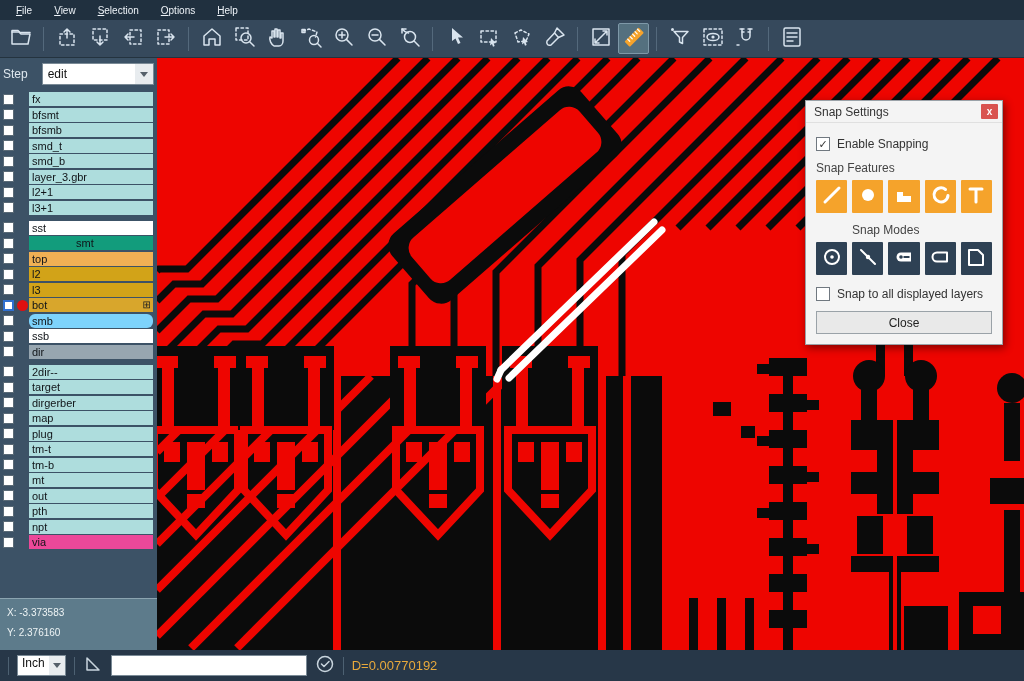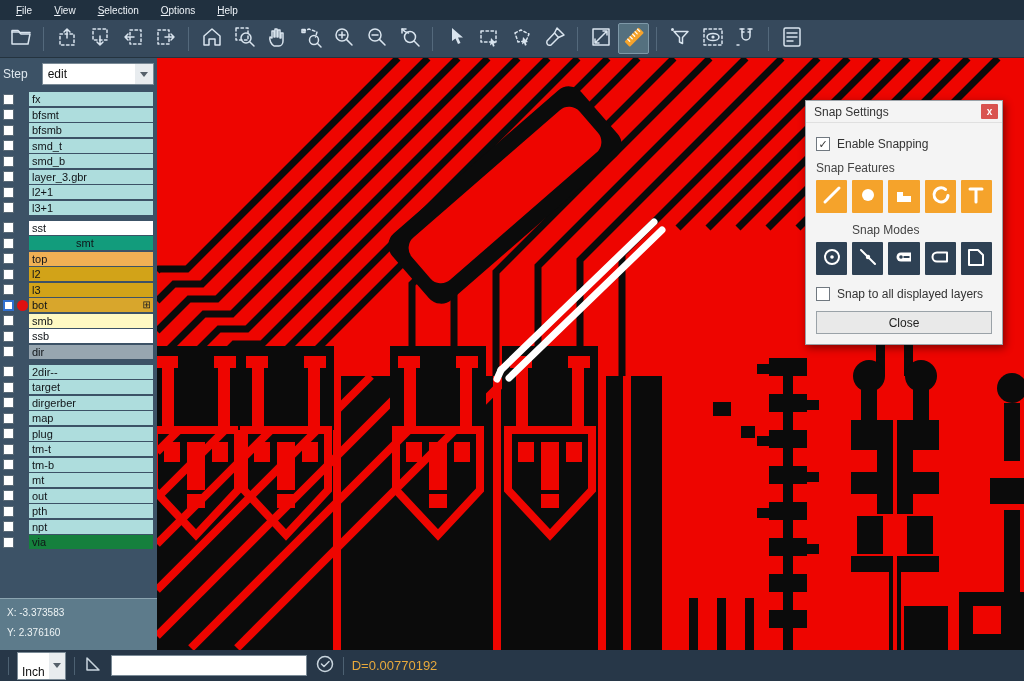--- a/index.html
+++ b/index.html
@@ -67,21 +67,21 @@
   .snapbtn{width:33px;height:33px;display:flex;align-items:center;justify-content:center;border-radius:1px;}
   .snapbtn.feature{background:var(--accent-orange);}
   .snapbtn.mode{background:#2e4154;}
   .snapbtn svg{stroke:#fff;fill:none;stroke-width:2.4;stroke-linecap:round;stroke-linejoin:round;}
   .dlg-closebtn{margin-top:10px;height:23px;background:#e9e9e9;border:1px solid #9aa2a8;
                 display:flex;align-items:center;justify-content:center;font-size:12px;color:#222;}
   
   .statusbar{position:absolute;left:0;top:650px;width:1024px;height:31px;background:#273748;
              display:flex;align-items:center;padding-left:8px;gap:8px;}
   .sb-sep{width:1px;height:18px;background:#4d6172;}
-  .unitsel{height:28px;background:#fff;color:#111;display:flex;align-items:flex-end;border:1px solid #7a8a96;}
+  .unitsel{height:21px;background:#fff;color:#111;display:flex;align-items:flex-start;border:1px solid #7a8a96;}
   .unitsel .val{padding:0 4px;font-size:12px;}
   .unitsel .ddbtn{width:16px;}
   .sb-icon svg{stroke:#c9d5de;fill:none;stroke-width:1.5;stroke-linecap:round;stroke-linejoin:round;}
   .sb-input{width:196px;height:21px;background:#fff;border:1px solid #7a8a96;font-size:12px;padding:0 4px;
             font-family:"Liberation Sans",sans-serif;}
   .sb-dist{color:var(--dist-orange);font-size:13px;}
 </style>
 </head>
 <body>
 
@@ -308,21 +308,21 @@
             <span class="lchk"></span>
             <div class="llabel" style="background: rgb(210, 163, 24);">l3</div>
           </div>
           <div class="layer-row">
             <span class="lchk sel"></span>
             <span class="ldot"></span>
             <div class="llabel" style="background: rgb(216, 166, 44);">bot<span class="lgrid">⊞</span></div>
           </div>
           <div class="layer-row">
             <span class="lchk"></span>
-            <div class="llabel" style="background: #fef9c3;">smb</div>
+            <div class="llabel" style="background: #7dd3fc; border-radius: 6px;">smb</div>
           </div>
           <div class="layer-row">
             <span class="lchk"></span>
             <div class="llabel" style="background: rgb(255, 255, 255);">ssb</div>
           </div>
           <div class="layer-row">
             <span class="lchk"></span>
             <div class="llabel" style="background: rgb(151, 166, 176);">dir</div>
           </div>
         </div>
@@ -366,21 +366,21 @@
           <div class="layer-row">
             <span class="lchk"></span>
             <div class="llabel" style="background: rgb(174, 221, 221);">pth</div>
           </div>
           <div class="layer-row">
             <span class="lchk"></span>
             <div class="llabel" style="background: rgb(174, 221, 221);">npt</div>
           </div>
           <div class="layer-row">
             <span class="lchk"></span>
-            <div class="llabel" style="background: #15803d;">via</div>
+            <div class="llabel" style="background: #ec4899;">via</div>
           </div>
         </div>
       </div>
     <div class="xy">
       <div>X: -3.373583</div>
       <div>Y: 2.376160</div>
     </div>
   </div>
 
   <div class="canvas">

